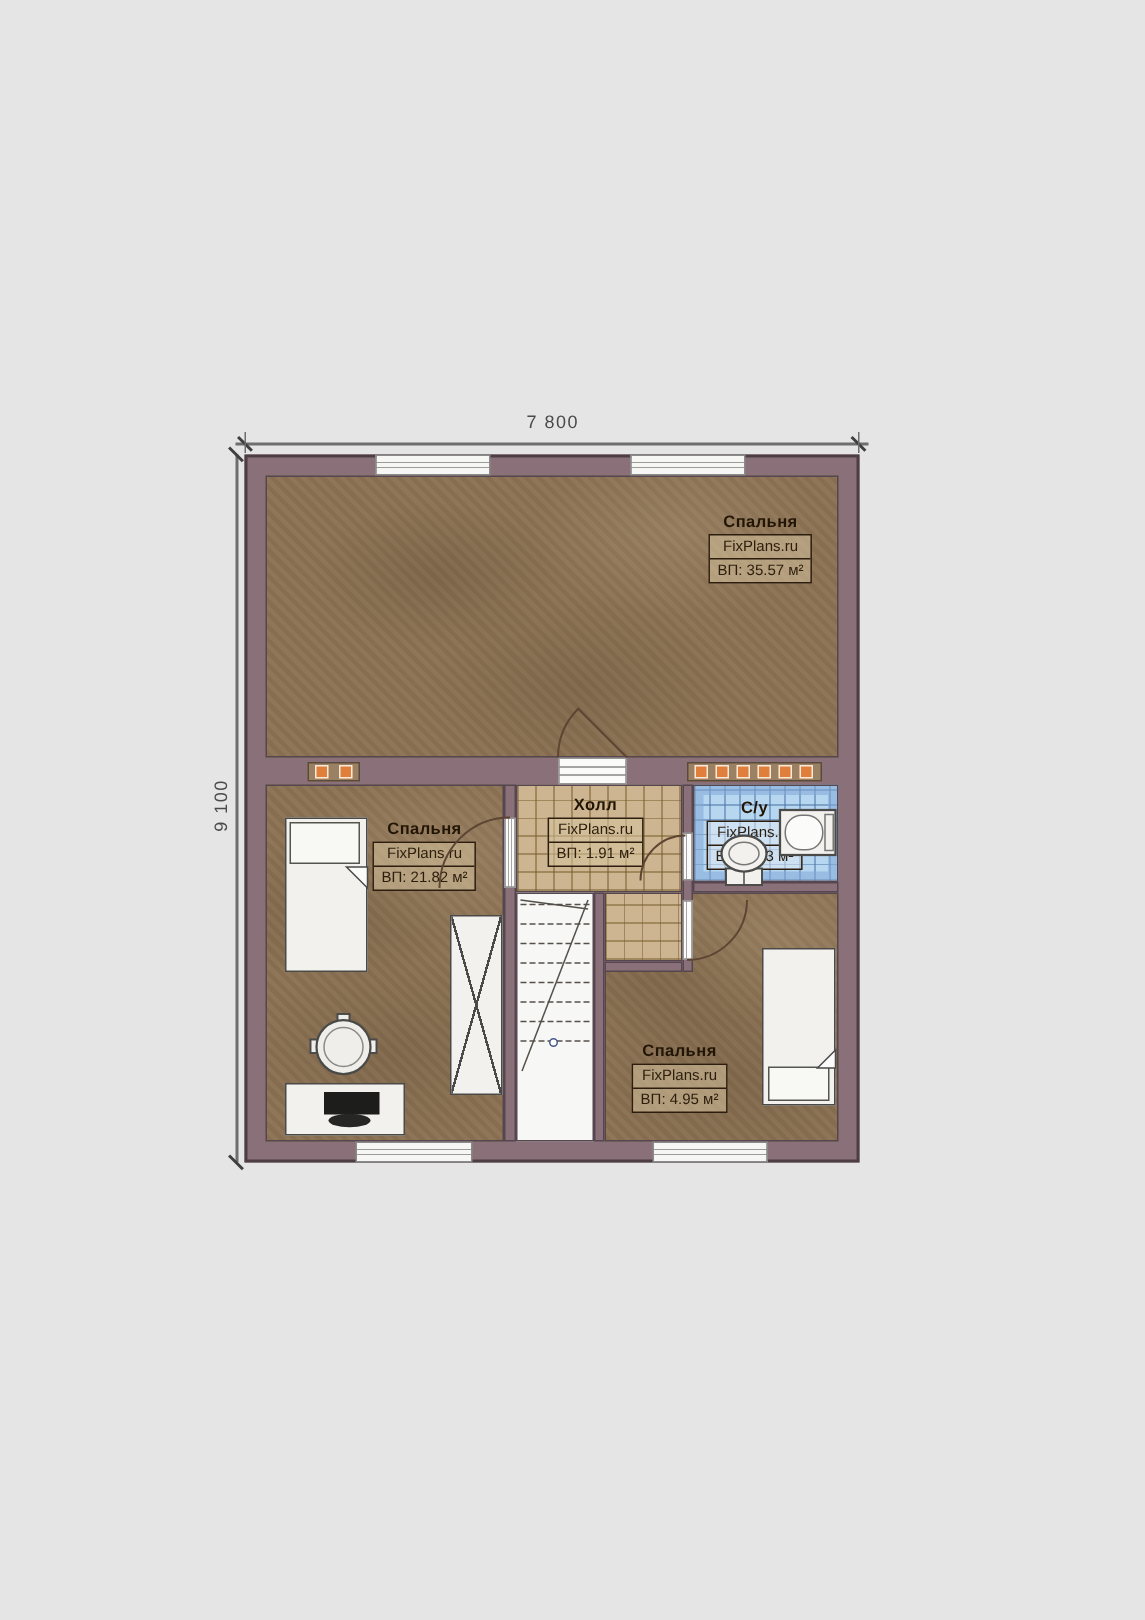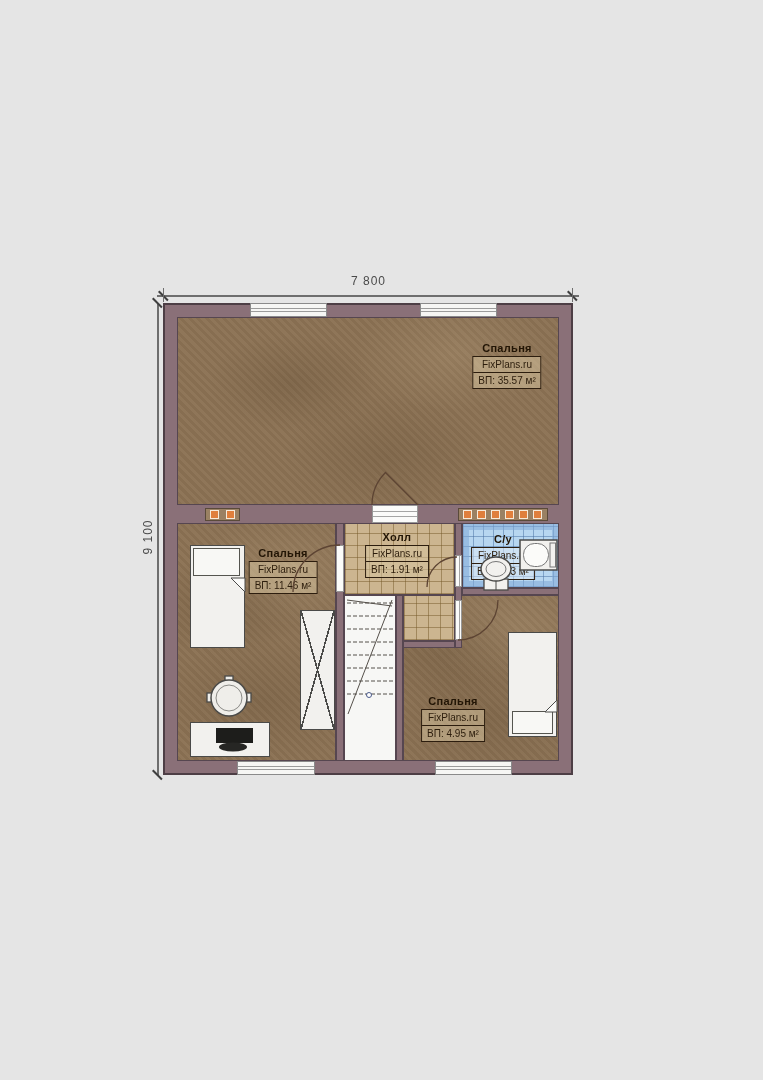--- a/index.html
+++ b/index.html
@@ -133,21 +133,21 @@
       <div class="room-title">Спальня</div>
       <div class="room-box">
         <div class="row">FixPlans.ru</div>
         <div class="row">ВП: 35.57 м²</div>
       </div>
     </div>
     <div class="room-label" style="left:120px;top:244px;">
       <div class="room-title">Спальня</div>
       <div class="room-box">
         <div class="row">FixPlans.ru</div>
-        <div class="row">ВП: 11.46 м²</div>
+        <div class="row">ВП: 21.82 м²</div>
       </div>
     </div>
     <div class="room-label" style="left:234px;top:228px;">
       <div class="room-title">Холл</div>
       <div class="room-box">
         <div class="row">FixPlans.ru</div>
         <div class="row">ВП: 1.91 м²</div>
       </div>
     </div>
     <div class="room-label bath" style="left:340px;top:230px;">

